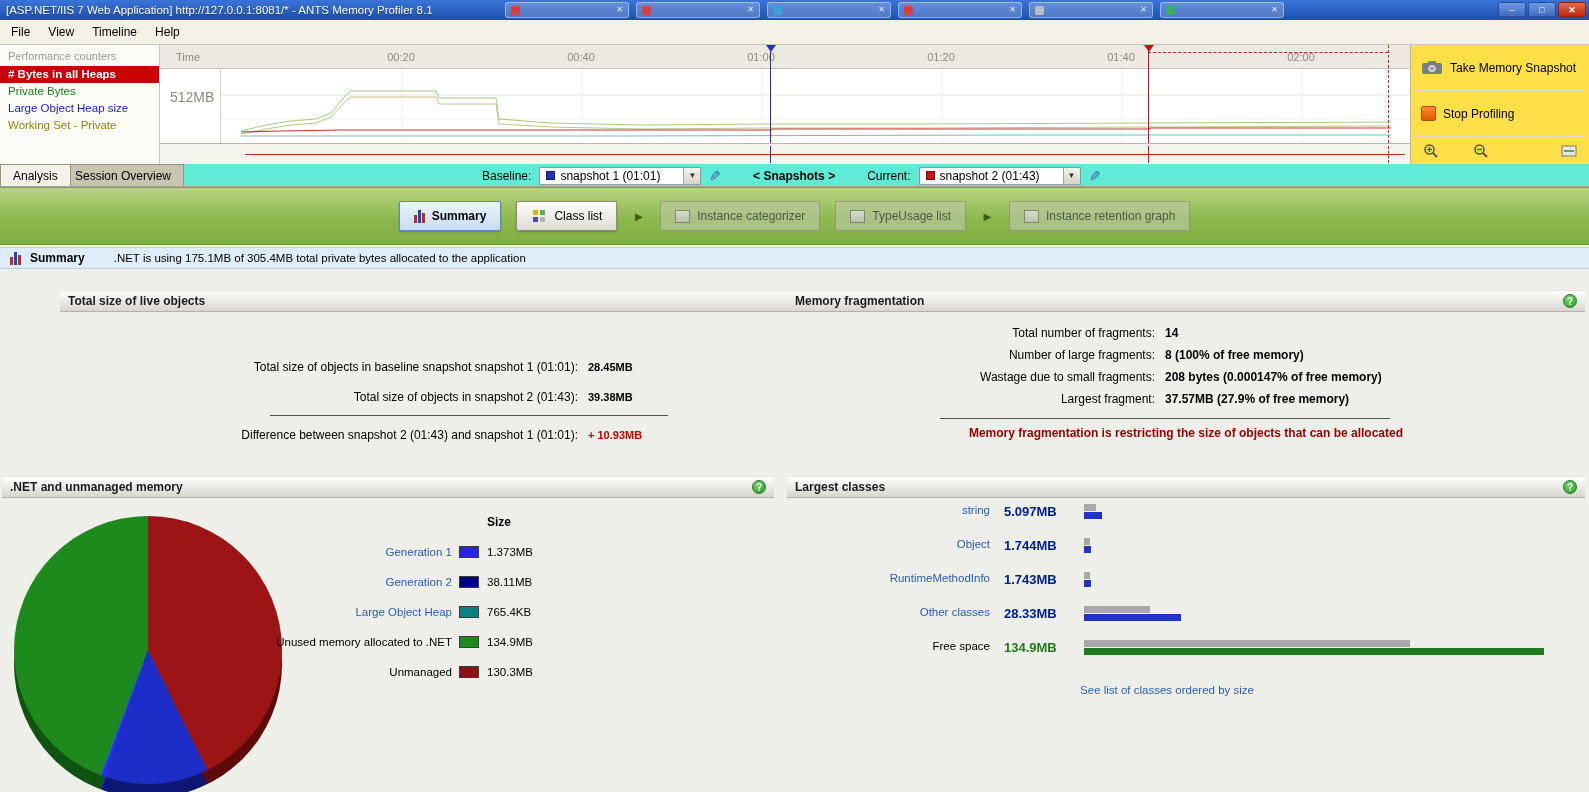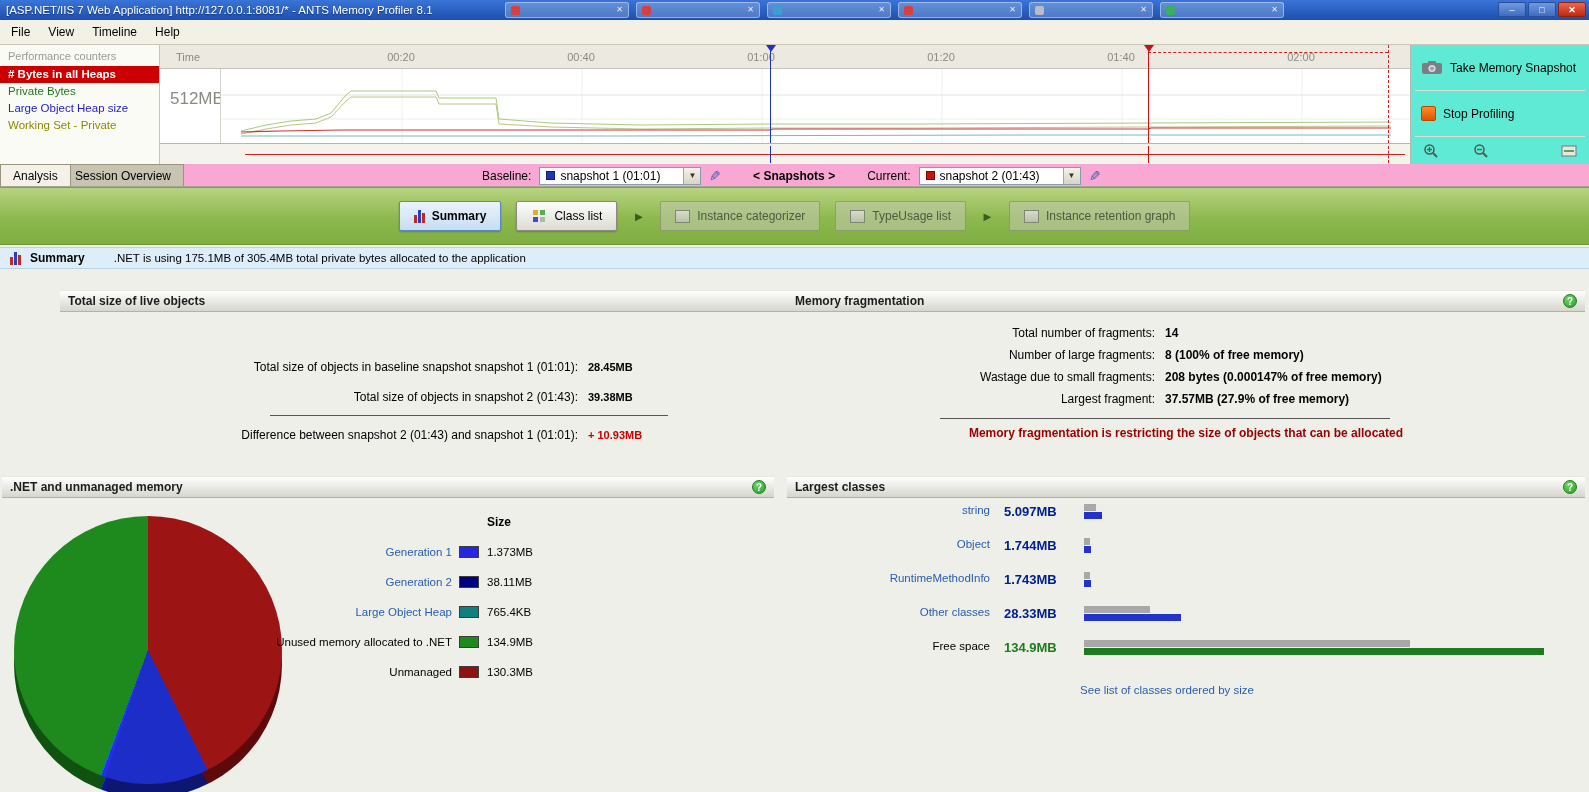--- a/index.html
+++ b/index.html
@@ -23,46 +23,46 @@
 
   
   .timeline{position:absolute;left:0;top:45px;width:100%;height:119px;background:#fff;}
   .counters{position:absolute;left:0;top:0;width:160px;height:119px;background:#fbfbf6;border-right:1px solid #c4c4ba;}
   .counters-title{color:#9a9a92;font-size:11px;padding:5px 8px 4px;}
   .counter{font-size:11.5px;padding:1px 8px;height:17px;line-height:15px;white-space:nowrap;cursor:pointer;}
   .chart{position:absolute;left:160px;top:0;width:1250px;height:98px;background:#fff;}
   .tickband{position:absolute;left:0;top:0;width:1250px;height:24px;background:#eceae0;border-bottom:1px solid #c6c4b8;}
   .tick{position:absolute;top:6px;width:44px;text-align:center;font-size:11px;color:#8a8a82;}
   .gutter-time{position:absolute;left:16px;top:6px;font-size:11px;color:#8a8a82;z-index:3;}
-  .y-label{position:absolute;left:10px;top:44px;font-size:17px;color:#8a8a82;}
+  .y-label{position:absolute;left:10px;top:44px;font-size:14px;color:#8a8a82;}
   .plot{position:absolute;left:60px;top:24px;width:1190px;height:74px;background:#fff;border-left:1px solid #d4d4cc;}
   .plot-svg{position:absolute;left:0;top:0;width:1190px;height:74px;}
   .marker{position:absolute;top:0;height:98px;width:1px;z-index:5;}
   .marker .line{position:absolute;left:0;top:6px;width:1px;height:92px;}
   .marker .tri{position:absolute;left:-4px;top:0;width:0;height:0;border-left:5px solid transparent;border-right:5px solid transparent;}
   .marker.blue .line{background:#2233bb;} .marker.blue .tri{border-top:7px solid #2233bb;}
   .marker.red .line{background:#cc1111;} .marker.red .tri{border-top:7px solid #cc1111;}
   .marker.dash{border-left:1px dashed #cc2222;}
   .dash-h{position:absolute;top:7px;border-top:1px dashed #cc2222;z-index:4;}
   .strip{position:absolute;left:160px;top:98px;width:1250px;height:21px;background:#f4f4ec;border-top:1px solid #b6b6ac;}
   .strip-line{position:absolute;left:85px;top:10px;width:1160px;border-top:1px solid #cc2222;}
   .strip-tick{position:absolute;top:2px;width:1px;height:17px;}
   .strip-tick.blue{background:#2233bb;}
   .strip-tick.red{background:#cc1111;}
   .strip-tick.dash{width:0;border-left:1px dashed #cc2222;}
-  .side{position:absolute;left:1410px;top:0;width:179px;height:119px;background:#5eead4;border-left:1px solid #b6b6ac;}
+  .side{position:absolute;left:1410px;top:0;width:179px;height:119px;background:#fde047;border-left:1px solid #b6b6ac;}
   .side-btn{display:flex;align-items:center;gap:7px;padding-left:10px;height:45px;cursor:pointer;font-size:12px;}
   .side-div{height:1px;background:#ddddd2;margin:0 4px;}
   .zoom-row{display:flex;align-items:center;height:27px;padding:0 12px;}
   .zoombtn{cursor:pointer;display:inline-flex;margin-right:34px;}
   .zoombtn.fit{margin-left:auto;margin-right:0;}
   .stop-ico{width:15px;height:15px;border-radius:2px;background:linear-gradient(#ff8c2a,#e05400);border:1px solid #b34a00;}
 
   
-  .tabrow{position:absolute;left:0;top:164px;width:100%;height:23px;background:#f9a8d4;border-bottom:1px solid #a8a496;text-align:center;}
+  .tabrow{position:absolute;left:0;top:164px;width:100%;height:23px;background:#5eead4;border-bottom:1px solid #a8a496;text-align:center;}
   .tab{position:absolute;bottom:0;height:22px;padding:4px 12px;font-size:12px;background:#c8c4b2;border:1px solid #98947e;border-bottom:none;cursor:pointer;}
   .tab.active{background:#f4f2e8;z-index:2;}
   .tab.t1{left:0;}
   .tab.t2{left:62px;}
   .snapbar{position:absolute;left:482px;top:0;height:23px;display:flex;align-items:center;gap:8px;}
   .snap-label{font-size:12px;}
   .snap-dd{display:flex;align-items:center;gap:5px;background:#fff;border:1px solid #8a9ab0;height:18px;width:162px;padding-left:6px;cursor:pointer;}
   .chip{width:9px;height:9px;flex:none;}
   .chip.blue{background:#2233bb;border:1px solid #12206a;}
   .chip.red{background:#cc1111;border:1px solid #7a0808;}

